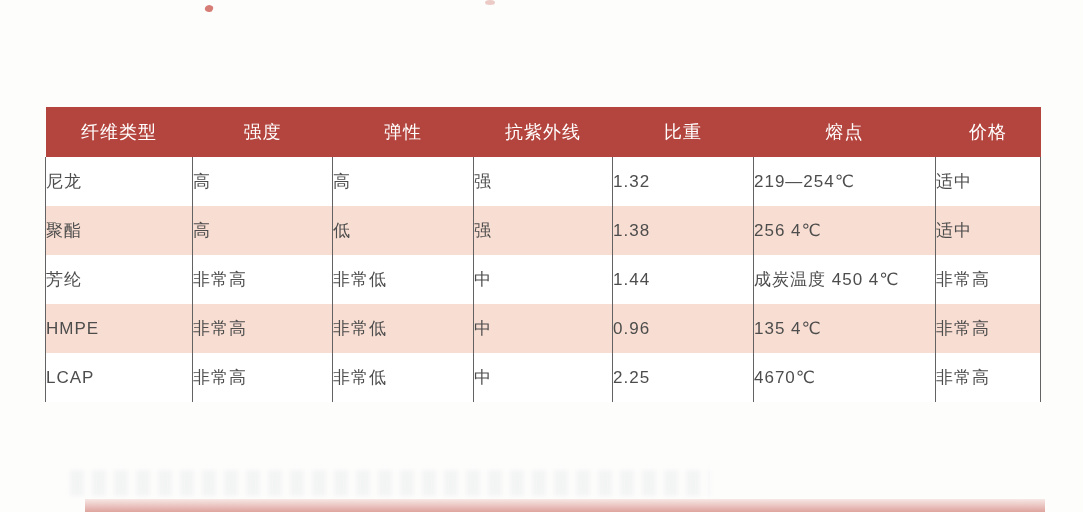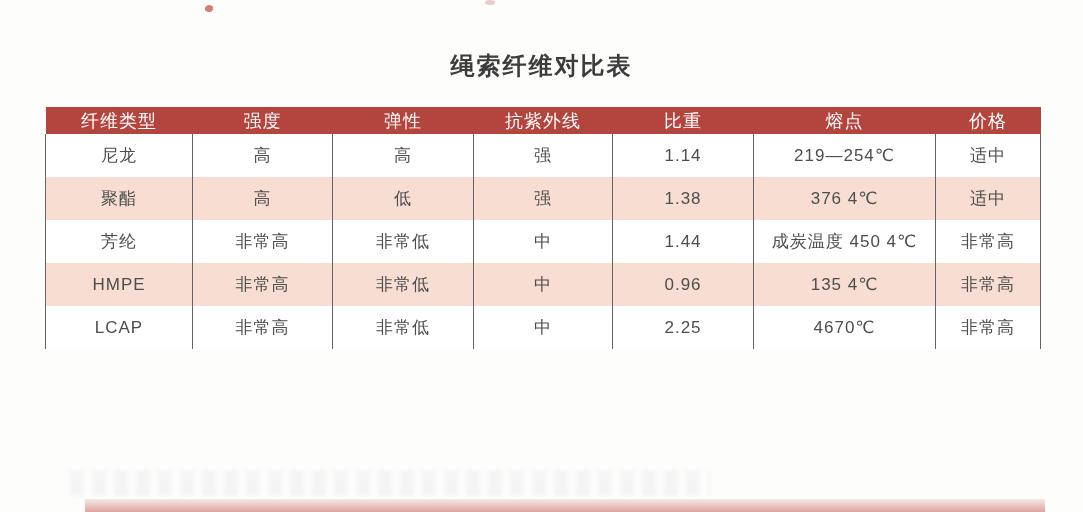--- a/index.html
+++ b/index.html
@@ -52,28 +52,27 @@
   col.c3 { width: 141px; }
   col.c4 { width: 139px; }
   col.c5 { width: 141px; }
   col.c6 { width: 182px; }
   col.c7 { width: 105px; }
   thead th {
     background: #b4453e;
     color: #ffffff;
     font-weight: normal;
     font-size: 18px;
-    height: 27px;
+    height: 50px;
     text-align: center;
     letter-spacing: 1px;
     margin-top: 8px;
   }
   tbody td {
-    height: 43px;
-    text-align: center;
+    height: 49px;
     border-left: 1px solid #636363;
     border-right: 1px solid #636363;
     letter-spacing: 1px;
     white-space: nowrap;
   }
   tbody tr:nth-child(odd)  { background: #ffffff; }
   tbody tr:nth-child(even) { background: #f8ded2; }
   
   .ghost-text {
     position: absolute;
@@ -93,21 +92,20 @@
   }
 </style>
 </head>
 <body>
 
 <div class="page">
 
   <div class="speck-1"></div>
   <div class="speck-2"></div>
 
-  <div class="doc-title">绳索纤维对比表</div>
 
   <table class="fiber-table">
     <colgroup>
       <col class="c1">
         <col class="c2">
         <col class="c3">
         <col class="c4">
       <col class="c5">
         <col class="c6">
         <col class="c7">
@@ -122,31 +120,31 @@
         <th>熔点</th>
         <th>价格</th>
       </tr>
     </thead>
     <tbody>
       <tr>
         <td>尼龙</td>
         <td>高</td>
         <td>高</td>
         <td>强</td>
-        <td>1.14</td>
+        <td>1.32</td>
         <td>219—254℃</td>
         <td>适中</td>
       </tr>
       <tr>
         <td>聚酯</td>
         <td>高</td>
         <td>低</td>
         <td>强</td>
         <td>1.38</td>
-        <td>376 4℃</td>
+        <td>256 4℃</td>
         <td>适中</td>
       </tr>
       <tr>
         <td>芳纶</td>
         <td>非常高</td>
         <td>非常低</td>
         <td>中</td>
         <td>1.44</td>
         <td>成炭温度 450 4℃</td>
         <td>非常高</td>

